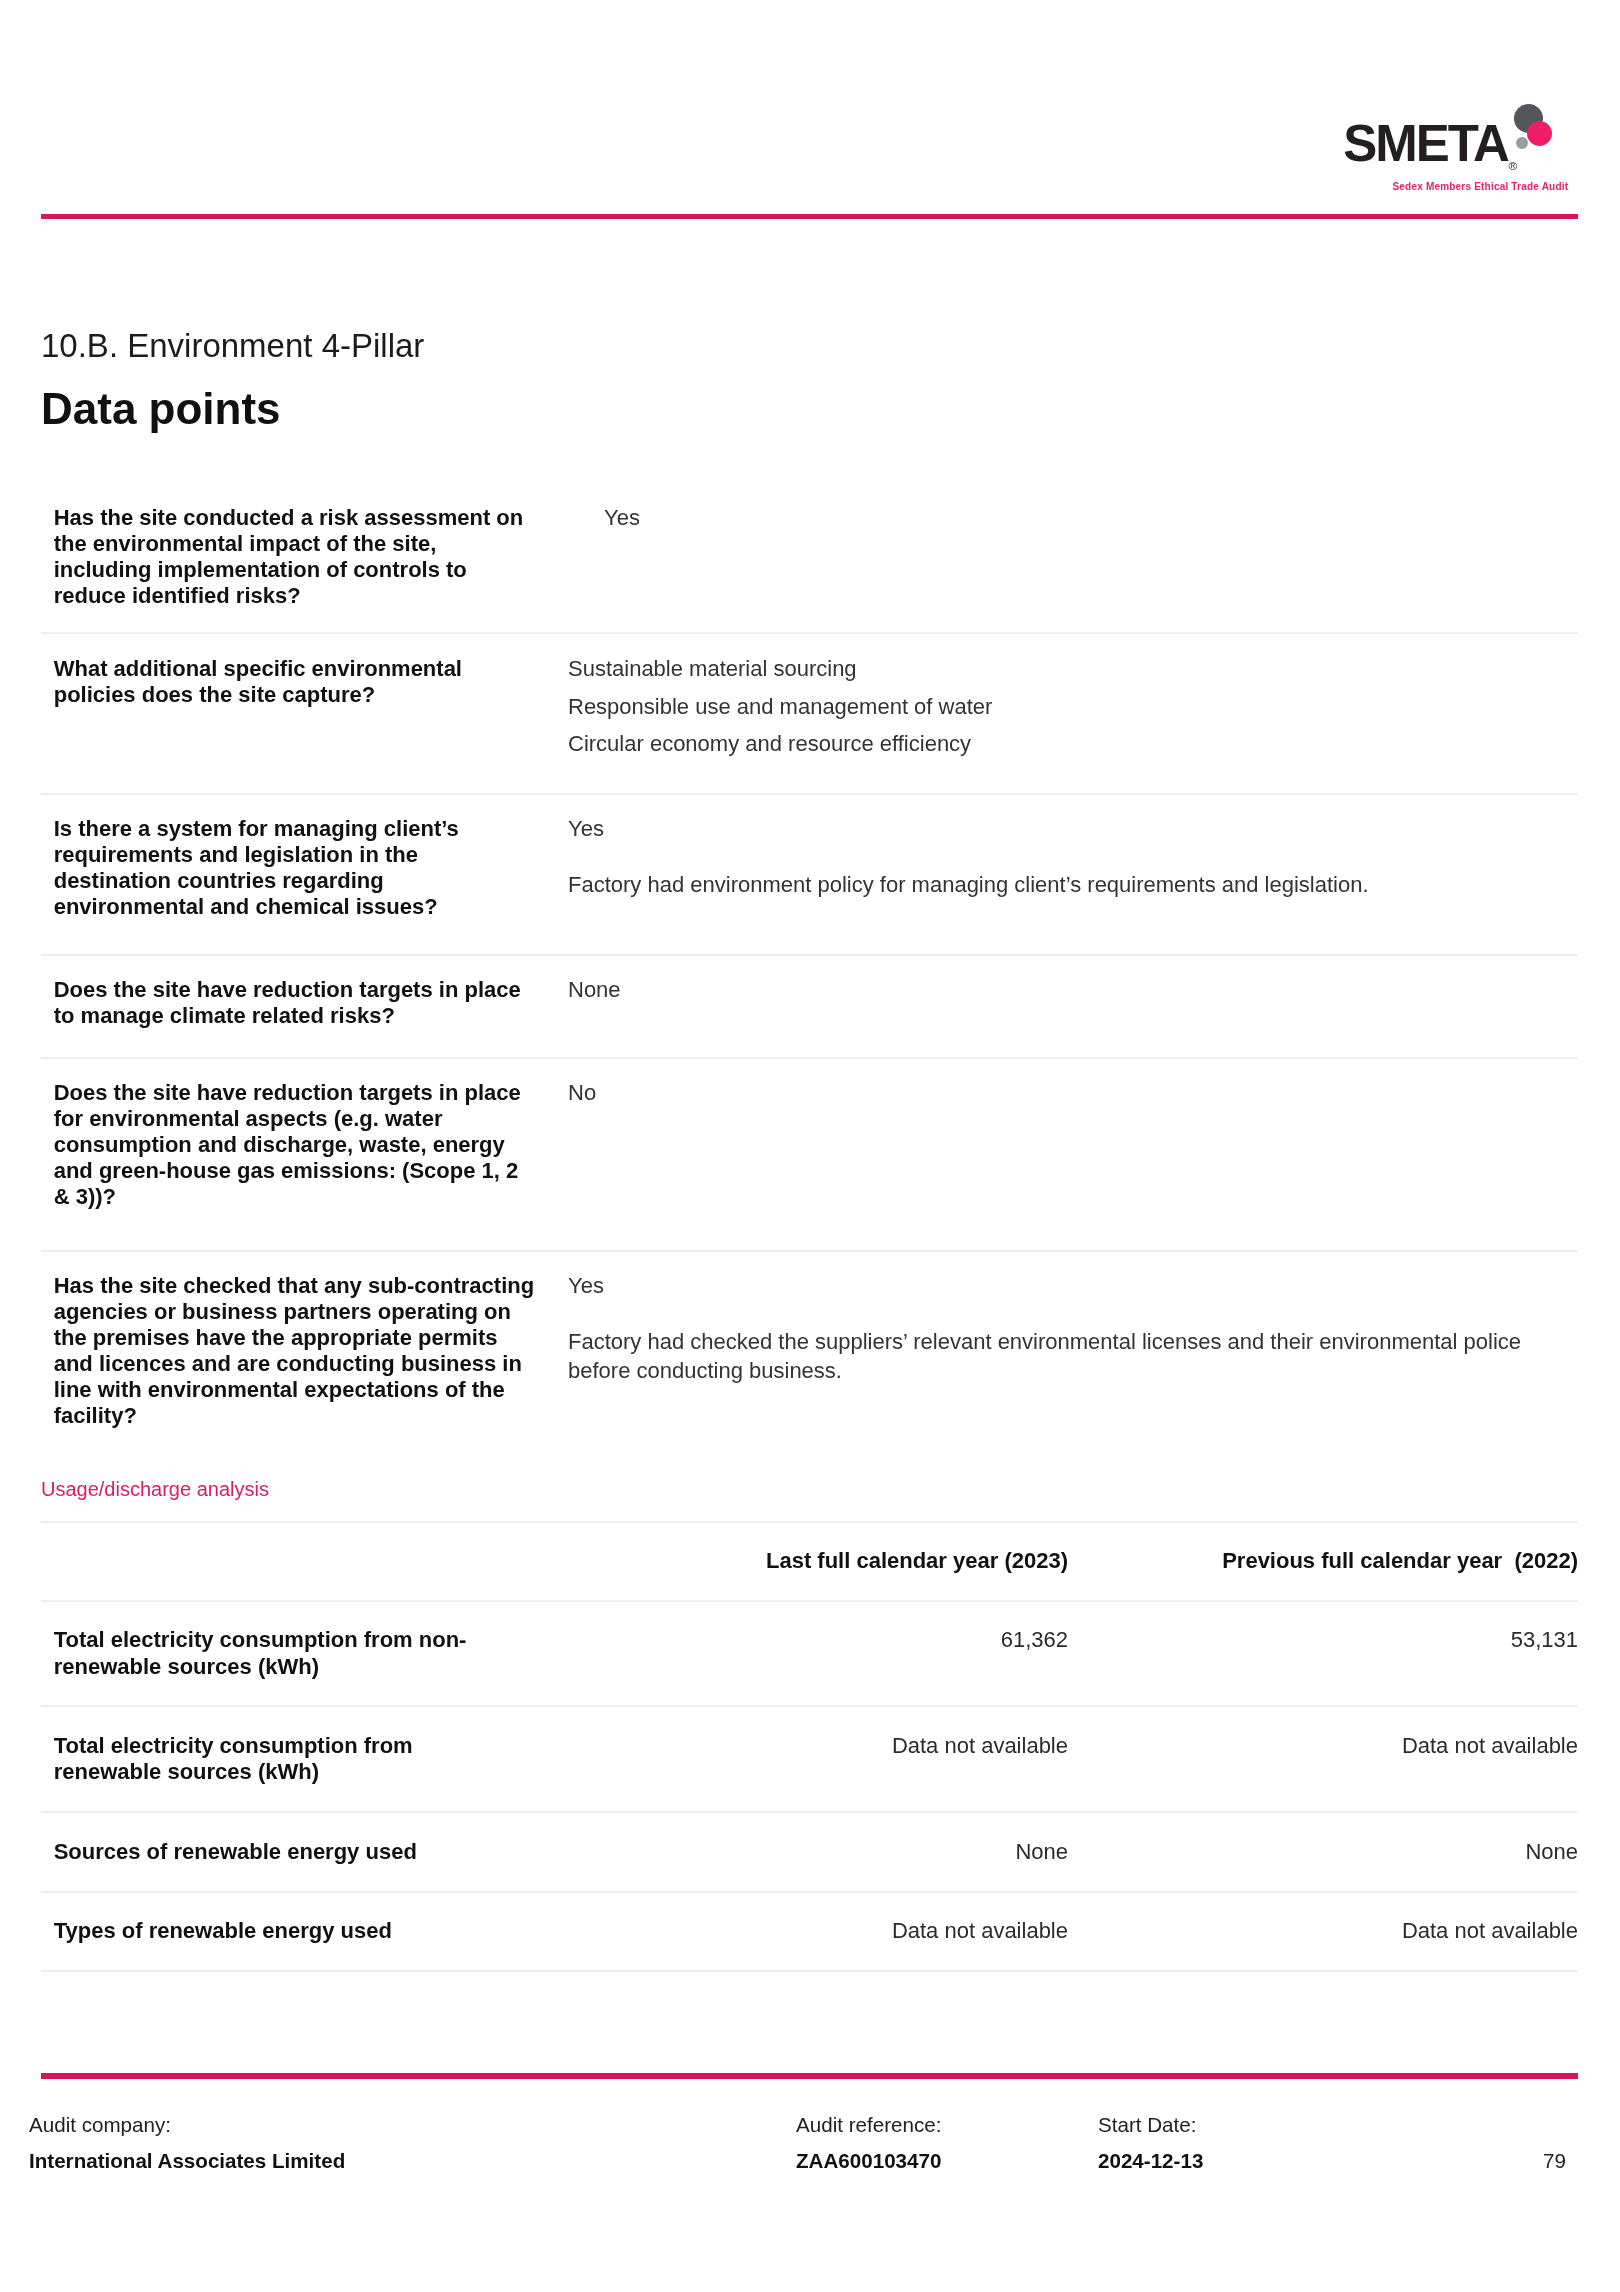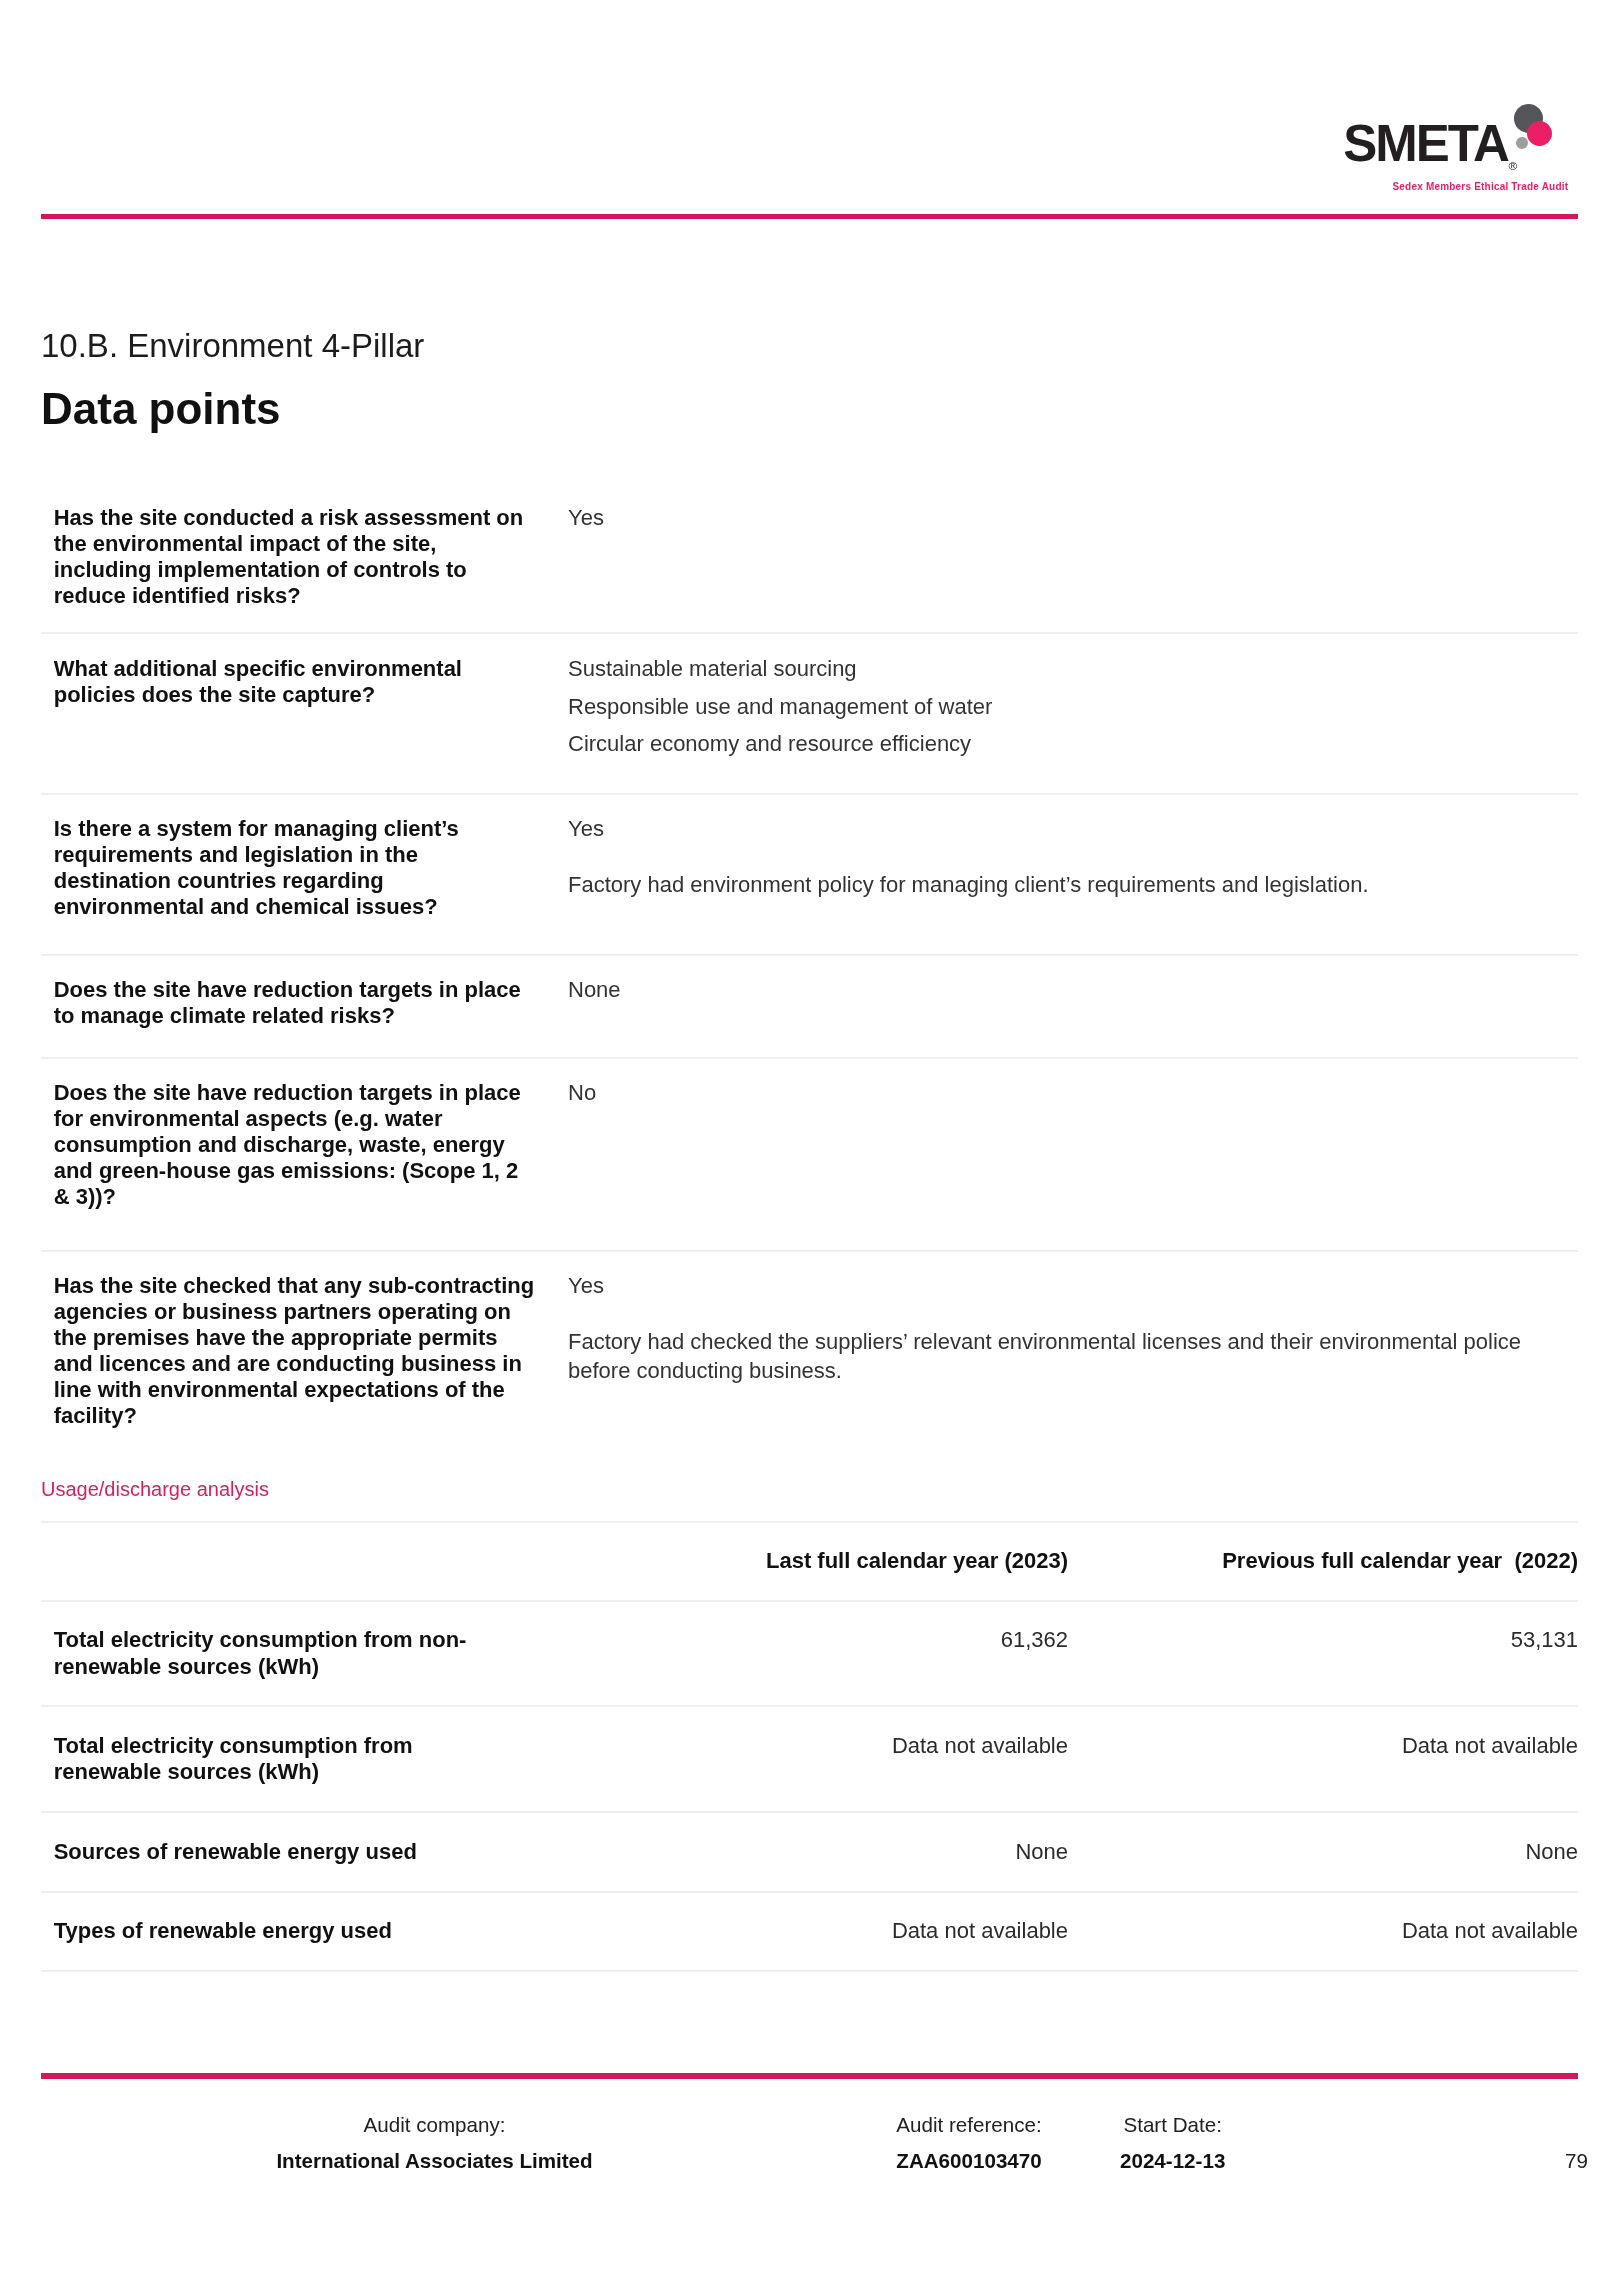--- a/index.html
+++ b/index.html
@@ -26,21 +26,21 @@
   .rule { height:4.9px; background:#d6165c; }
 
   
   .section-title { margin-top:108px; font-size:33px; color:#1c1c1c; }
   .page-title { margin-top:19.6px; font-size:44px; font-weight:bold; color:#111; }
 
   
   .qa { margin-top:49px; }
   .qa-row { display:flex; padding:21.6px 0 23.5px 0; border-bottom:2.9px solid #efefef; }
   .qa-row:last-child { border-bottom:none; }
-  .qa-row:nth-child(1){ min-height:139px; }
+  .qa-row:nth-child(1){ min-height:139px;gap:36px; }
   .qa-row:nth-child(2){ min-height:139px; }
   .qa-row:nth-child(3){ min-height:161px; }
   .qa-row:nth-child(4){ min-height:103px; }
   .qa-row:nth-child(5){ min-height:193px; }
   .qa-row:nth-child(6){ min-height:144px; }
   .qa-q { width:495px; padding-left:12.7px; font-size:22px; font-weight:bold; line-height:1.18; color:#111; }
   .qa-a { flex:1; padding-left:32px; font-size:22px; color:#333; line-height:1.18; }
   .qa-a .ans { margin-bottom:11.8px; }
   .qa-a .note { margin-top:29px; line-height:1.3; }
 
@@ -48,21 +48,21 @@
   .usage-title { margin-top:25.5px; font-size:20px; color:#d81e60; }
   .u-table { margin-top:19.6px; border-top:2.9px solid #efefef; }
   .u-row { display:flex; align-items:flex-start; padding:25.5px 0 25.5px 0; border-bottom:2.9px solid #efefef; }
   .u-label { width:470px; padding-left:12.7px; font-size:22px; font-weight:bold; line-height:1.2; color:#111; }
   .u-col  { width:557px; text-align:right; font-size:22px; color:#2b2b2b; white-space:pre-wrap; }
   .u-col2 { flex:1; text-align:right; font-size:22px; color:#2b2b2b; white-space:pre-wrap; }
   .u-head .u-col, .u-head .u-col2 { font-weight:bold; color:#111; }
 
   
   .footer-rule { position:absolute; top:2073px; left:41px; width:1537px; height:5.9px; background:#d6165c; }
-  .footer { position:absolute; top:2113px; left:51px; width:1537px; display:flex; font-size:20.6px;text-align:center; }
+  .footer { position:absolute; top:2113px; left:29px; width:1537px; display:flex; font-size:20.6px; }
   .f-col { display:flex; flex-direction:column; }
   .f-company { width:767px; }
   .f-reference { width:302px; }
   .f-label { color:#222; }
   .f-value { margin-top:11.8px; font-weight:bold; color:#111; }
   .f-page { margin-left:auto; align-self:flex-end; color:#222; }
 </style>
 </head>
 <body>
 

